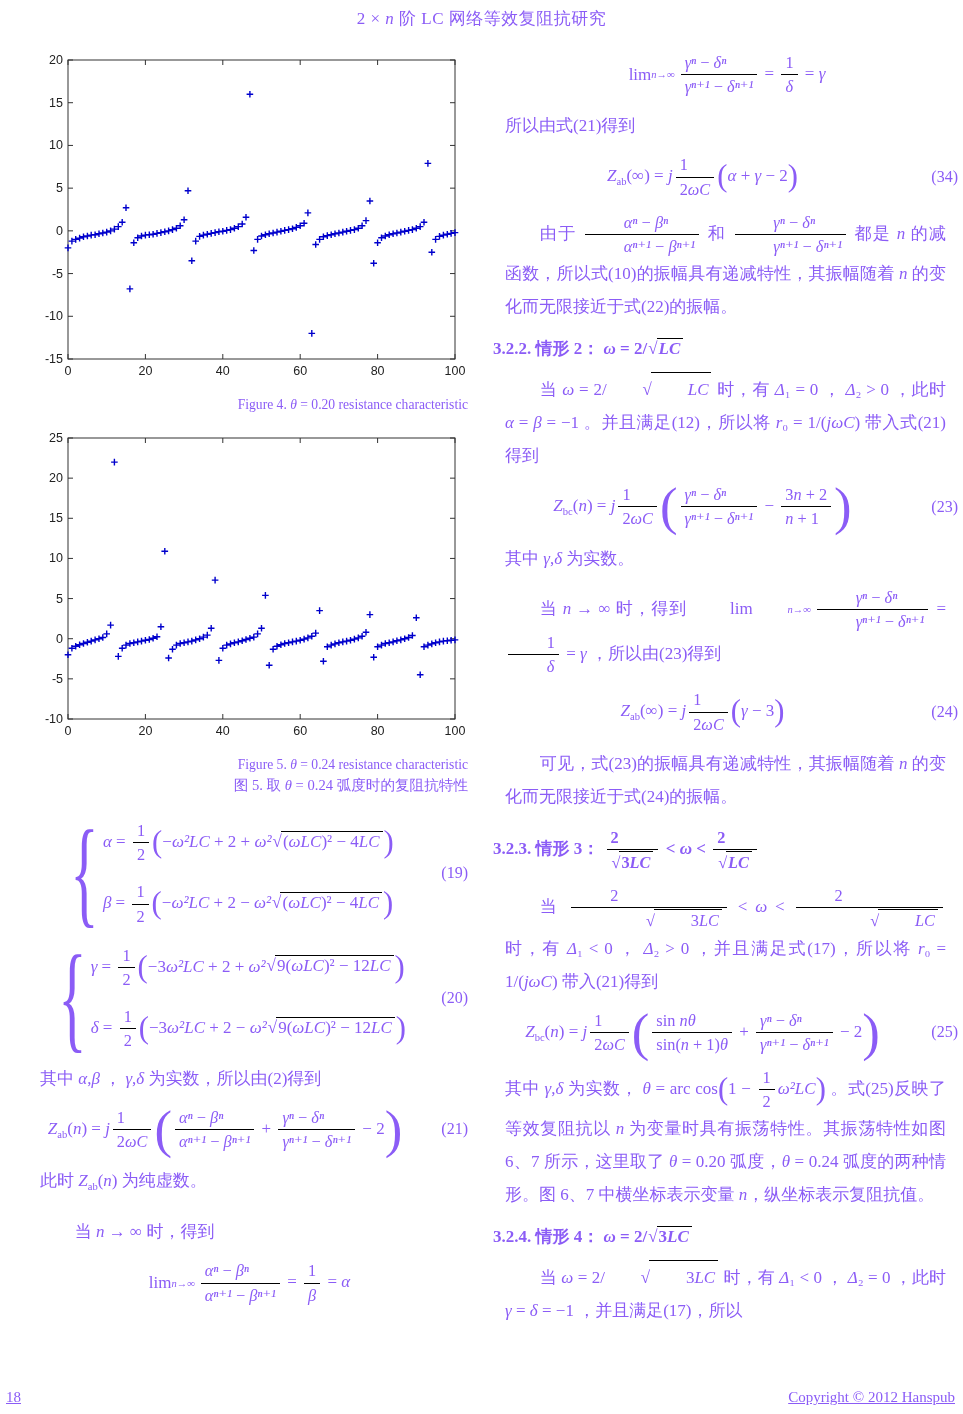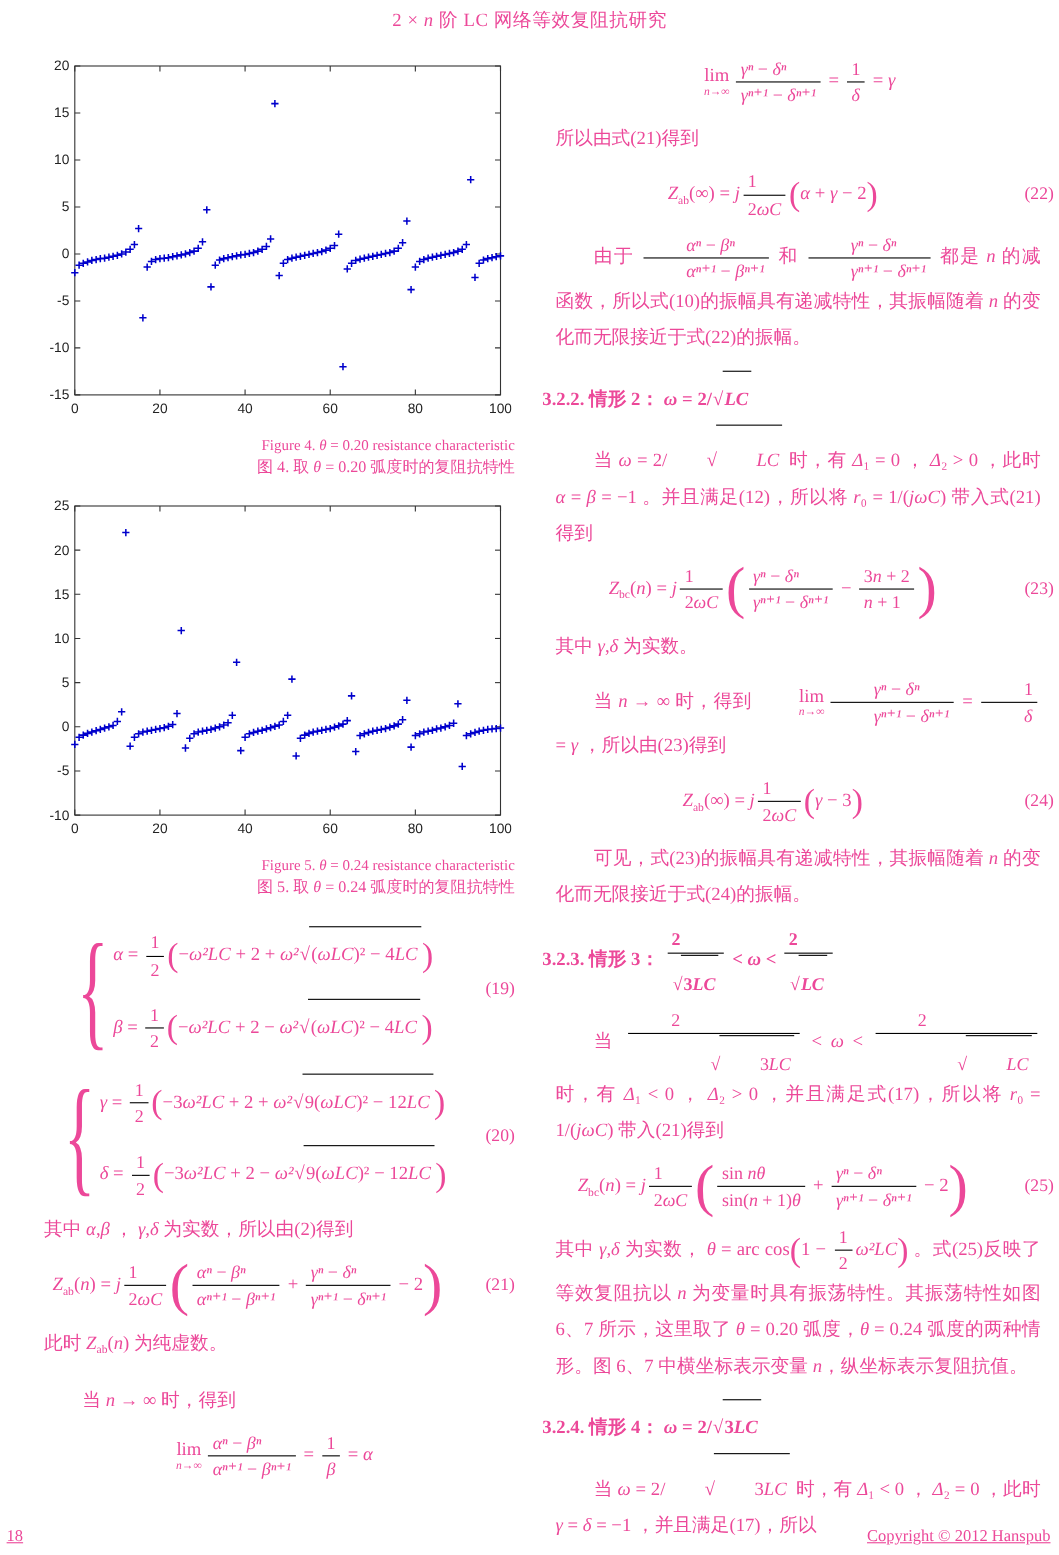--- a/index.html
+++ b/index.html
@@ -1,18 +1,18 @@
 <!DOCTYPE html>
 <html><head>
 <meta charset="utf-8">
 <style>
   * { box-sizing: border-box; }
   html,body { margin:0; padding:0; background:#fff; }
   .page { position:relative; width:963px; height:1414px; background:#fff; overflow:hidden;
-          font-family:"Liberation Serif","DejaVu Serif",serif; color:#ec4899; }
+          font-family:"Liberation Serif","DejaVu Serif",serif; color:#8b5cf6; }
   .pg-header { position:absolute; top:7px; left:0; right:0; text-align:center; font-size:17px; letter-spacing:0.5px; }
   .colL { position:absolute; left:28px; top:50px; width:440px; }
   .colR { position:absolute; left:493px; top:52px; width:465px; }
   figure { margin:0 0 10px 0; }
   figure svg { display:block; margin:0 auto; }
   figcaption { text-align:right; font-weight:normal; margin-top:9px; }
   .cap-en { font-size:13.6px; line-height:19px; }
   .cap-zh { font-size:14.6px; line-height:22px; }
   .para { font-size:17px; line-height:33px; text-align:justify; margin:12px; }
   .ind { text-indent:2.05em; }
@@ -24,22 +24,22 @@
   
   .tm { font-style:italic; }
   .tr { font-style:normal; }
   sub.tsub { font-size:0.62em; }
   .fr { display:inline-flex; flex-direction:column; text-align:left; vertical-align:middle;
         margin:0 3px; line-height:1.3; font-size:0.96em; }
   .fr > .n { border-bottom:1.2px solid #000; padding:0 4px 1px 4px; display:inline-block; }
   .fr > .d { padding:1px 4px 0 4px; display:inline-block; }
   .sq { display:inline-flex; align-items:baseline; vertical-align:baseline; margin:0 1px; }
   .sq > .rad { font-style:normal; margin-right:-1px; }
-  .sq > .sqb { border-top:1.2px solid #000; padding:15px 3px 0 2px; }
-  .lim { display:inline-flex; flex-direction:column; align-items:center; vertical-align:middle;
+  .sq > .sqb { border-top:1.2px solid #000; padding:0 3px 0 2px; }
+  .lim { display:inline-flex; flex-direction:row; align-items:center; vertical-align:middle;
          line-height:1.05; margin:0 3px; }
   .lim > .limt { font-style:normal; }
   .lim > .limb { font-size:0.62em; font-style:italic; }
   .bg { display:inline-block; font-style:normal; vertical-align:middle; font-weight:300; }
   .bg.s2 { font-size:1.8em; line-height:0.5; }
   .bg.s3 { font-size:3.1em; line-height:0.4; }
   .cases { display:inline-flex; align-items:center; }
   .cbrace { font-size:118px; font-weight:100; line-height:0; transform:scaleX(0.5);
             transform-origin:center; margin-right:-10px; font-style:normal; }
   .cstack { display:inline-flex; flex-direction:column; gap:16px; text-align:left; }
@@ -97,21 +97,20 @@
           <line stroke="#333" stroke-width="1" x1="37" y1="52.714285714285715" x2="42" y2="52.714285714285715"></line>
           <line stroke="#333" stroke-width="1" x1="424" y1="52.714285714285715" x2="419" y2="52.714285714285715"></line>
           <text x="32" y="56.714285714285715" text-anchor="end" font-size="12.5px" fill="#222" font-family="Liberation Sans, DejaVu Sans, sans-serif">15</text>
           <line stroke="#333" stroke-width="1" x1="37" y1="10" x2="42" y2="10"></line>
           <line stroke="#333" stroke-width="1" x1="424" y1="10" x2="419" y2="10"></line>
           <text x="32" y="14" text-anchor="end" font-size="12.5px" fill="#222" font-family="Liberation Sans, DejaVu Sans, sans-serif">20</text>
           <path d="M33.7 197.9H40.3M37.0 194.6V201.2M37.6 191.1H44.2M40.9 187.8V194.4M41.4 189.4H48.0M44.7 186.1V192.7M45.3 188.1H51.9M48.6 184.8V191.4M49.2 186.8H55.8M52.5 183.5V190.1M53.1 186.0H59.6M56.4 182.7V189.3M56.9 185.1H63.5M60.2 181.8V188.4M60.8 184.7H67.4M64.1 181.4V188.0M64.7 183.8H71.3M68.0 180.5V187.1M68.5 183.0H75.1M71.8 179.7V186.3M72.4 182.1H79.0M75.7 178.8V185.4M76.3 180.9H82.9M79.6 177.6V184.2M80.1 179.1H86.7M83.4 175.8V182.4M84.0 176.6H90.6M87.3 173.3V179.9M87.9 172.3H94.5M91.2 169.0V175.6M91.8 157.8H98.3M95.0 154.5V161.1M95.6 238.9H102.2M98.9 235.6V242.2M99.5 192.8H106.1M102.8 189.5V196.1M103.4 187.7H110.0M106.7 184.4V191.0M107.2 186.0H113.8M110.5 182.7V189.3M111.1 185.1H117.7M114.4 181.8V188.4M115.0 184.7H121.6M118.3 181.4V188.0M118.8 184.3H125.4M122.1 181.0V187.6M122.7 183.4H129.3M126.0 180.1V186.7M126.6 182.6H133.2M129.9 179.3V185.9M130.4 181.7H137.1M133.8 178.4V185.0M134.3 180.9H140.9M137.6 177.6V184.2M138.2 179.6H144.8M141.5 176.3V182.9M142.1 178.3H148.7M145.4 175.0V181.6M145.9 175.7H152.5M149.2 172.4V179.0M149.8 169.8H156.4M153.1 166.5V173.1M153.7 140.7H160.3M157.0 137.4V144.0M157.5 210.8H164.1M160.8 207.5V214.1M161.4 191.1H168.0M164.7 187.8V194.4M165.3 186.4H171.9M168.6 183.1V189.7M169.1 185.1H175.8M172.4 181.8V188.4M173.0 184.3H179.6M176.3 181.0V187.6M176.9 183.4H183.5M180.2 180.1V186.7M180.8 182.6H187.4M184.1 179.3V185.9M184.6 181.7H191.2M187.9 178.4V185.0M188.5 181.3H195.1M191.8 178.0V184.6M192.4 180.4H199.0M195.7 177.1V183.7M196.2 179.6H202.8M199.5 176.3V182.9M200.1 178.3H206.7M203.4 175.0V181.6M204.0 176.6H210.6M207.3 173.3V179.9M207.8 174.0H214.5M211.2 170.7V177.3M211.7 167.2H218.3M215.0 163.9V170.5M215.6 44.2H222.2M218.9 40.9V47.5M219.5 200.5H226.1M222.8 197.2V203.8M223.3 189.4H229.9M226.6 186.1V192.7M227.2 186.0H233.8M230.5 182.7V189.3M231.1 184.7H237.7M234.4 181.4V188.0M234.9 183.8H241.5M238.2 180.5V187.1M238.8 183.0H245.4M242.1 179.7V186.3M242.7 182.1H249.3M246.0 178.8V185.4M246.6 181.3H253.2M249.9 178.0V184.6M250.4 180.4H257.0M253.7 177.1V183.7M254.3 179.6H260.9M257.6 176.3V182.9M258.2 178.7H264.8M261.5 175.4V182.0M262.0 177.4H268.6M265.3 174.1V180.7M265.9 175.7H272.5M269.2 172.4V179.0M269.8 173.2H276.4M273.1 169.9V176.5M273.6 162.9H280.2M276.9 159.6V166.2M277.5 283.4H284.1M280.8 280.1V286.7M281.4 194.5H288.0M284.7 191.2V197.8M285.3 189.4H291.9M288.6 186.1V192.7M289.1 186.8H295.7M292.4 183.5V190.1M293.0 185.6H299.6M296.3 182.3V188.9M296.9 184.7H303.5M300.2 181.4V188.0M300.7 183.8H307.3M304.0 180.5V187.1M304.6 183.0H311.2M307.9 179.7V186.3M308.5 182.1H315.1M311.8 178.8V185.4M312.3 181.3H318.9M315.6 178.0V184.6M316.2 180.4H322.8M319.5 177.1V183.7M320.1 179.6H326.7M323.4 176.3V182.9M323.9 178.3H330.6M327.3 175.0V181.6M327.8 175.7H334.4M331.1 172.4V179.0M331.7 170.6H338.3M335.0 167.3V173.9M335.6 151.0H342.2M338.9 147.7V154.3M339.4 213.3H346.0M342.7 210.0V216.6M343.3 192.8H349.9M346.6 189.5V196.1M347.2 187.7H353.8M350.5 184.4V191.0M351.0 186.0H357.6M354.3 182.7V189.3M354.9 184.7H361.5M358.2 181.4V188.0M358.8 183.8H365.4M362.1 180.5V187.1M362.6 183.0H369.3M365.9 179.7V186.3M366.5 182.1H373.1M369.8 178.8V185.4M370.4 181.3H377.0M373.7 178.0V184.6M374.3 180.4H380.9M377.6 177.1V183.7M378.1 179.6H384.7M381.4 176.3V182.9M382.0 178.3H388.6M385.3 175.0V181.6M385.9 176.6H392.5M389.2 173.3V179.9M389.7 172.3H396.3M393.0 169.0V175.6M393.6 113.4H400.2M396.9 110.1V116.7M397.5 202.2H404.1M400.8 198.9V205.5M401.3 189.4H407.9M404.6 186.1V192.7M405.2 186.4H411.8M408.5 183.1V189.7M409.1 185.1H415.7M412.4 181.8V188.4M413.0 184.3H419.6M416.3 181.0V187.6M416.8 183.4H423.4M420.1 180.1V186.7M420.7 182.6H427.3M424.0 179.3V185.9" stroke="#0000cc" stroke-width="1.4" fill="none"></path>
         </svg>
       <figcaption>
         <div class="cap-en"><span class="tr">Figure 4. </span><span class="tm">θ</span><span class="tr"> = 0.20 resistance characteristic</span></div>
-        <div class="cap-zh"><span class="tr">图 4. 取 </span><span class="tm">θ</span><span class="tr"> = 0.20 弧度时的复阻抗特性</span></div>
       </figcaption>
     </figure>
 
     <figure style="margin-top:14px;">
       <svg width="434" height="318">
           <rect x="37" y="10" width="387" height="281" fill="none" stroke="#333" stroke-width="1"></rect>
           <line stroke="#333" stroke-width="1" x1="37" y1="291" x2="37" y2="286"></line>
           <line stroke="#333" stroke-width="1" x1="37" y1="10" x2="37" y2="15"></line>
           <text x="37" y="307" text-anchor="middle" font-size="12.5px" fill="#222" font-family="Liberation Sans, DejaVu Sans, sans-serif">0</text>
           <line stroke="#333" stroke-width="1" x1="114.4" y1="291" x2="114.4" y2="286"></line>
@@ -260,21 +259,21 @@
           </span><span class="tr"> = </span><span class="tm">γ</span></span>
     </div>
 
     <p class="para"><span class="tr">所以由式(21)得到</span></p>
 
     <div class="eqrow">
       <span class="eqbody"><span class="tm">Z</span><sub class="tsub">ab</sub><span class="tr">(∞) = </span><span class="tm">j</span><span class="fr">
             <span class="n"><span class="tr">1</span></span>
             <span class="d"><span class="tr">2</span><span class="tm">ωC</span></span>
           </span><span class="bg s2">(</span><span class="tm">α</span><span class="tr"> + </span><span class="tm">γ</span><span class="tr"> − 2</span><span class="bg s2">)</span></span>
-      <span class="eqnum">(22)</span>
+      <span class="eqnum">(34)</span>
     </div>
 
     <p class="para ind"><span class="tr">由于 </span><span class="fr">
           <span class="n"><span class="tm">αⁿ</span><span class="tr"> − </span><span class="tm">βⁿ</span></span>
           <span class="d"><span class="tm">αⁿ⁺¹</span><span class="tr"> − </span><span class="tm">βⁿ⁺¹</span></span>
         </span><span class="tr"> 和 </span><span class="fr">
           <span class="n"><span class="tm">γⁿ</span><span class="tr"> − </span><span class="tm">δⁿ</span></span>
           <span class="d"><span class="tm">γⁿ⁺¹</span><span class="tr"> − </span><span class="tm">δⁿ⁺¹</span></span>
         </span><span class="tr"> 都是 </span><span class="tm">n</span><span class="tr"> 的减函数，所以式(10)的振幅具有递减特性，其振幅随着 </span><span class="tm">n</span><span class="tr"> 的变化而无限接近于式(22)的振幅。</span></p>
 

